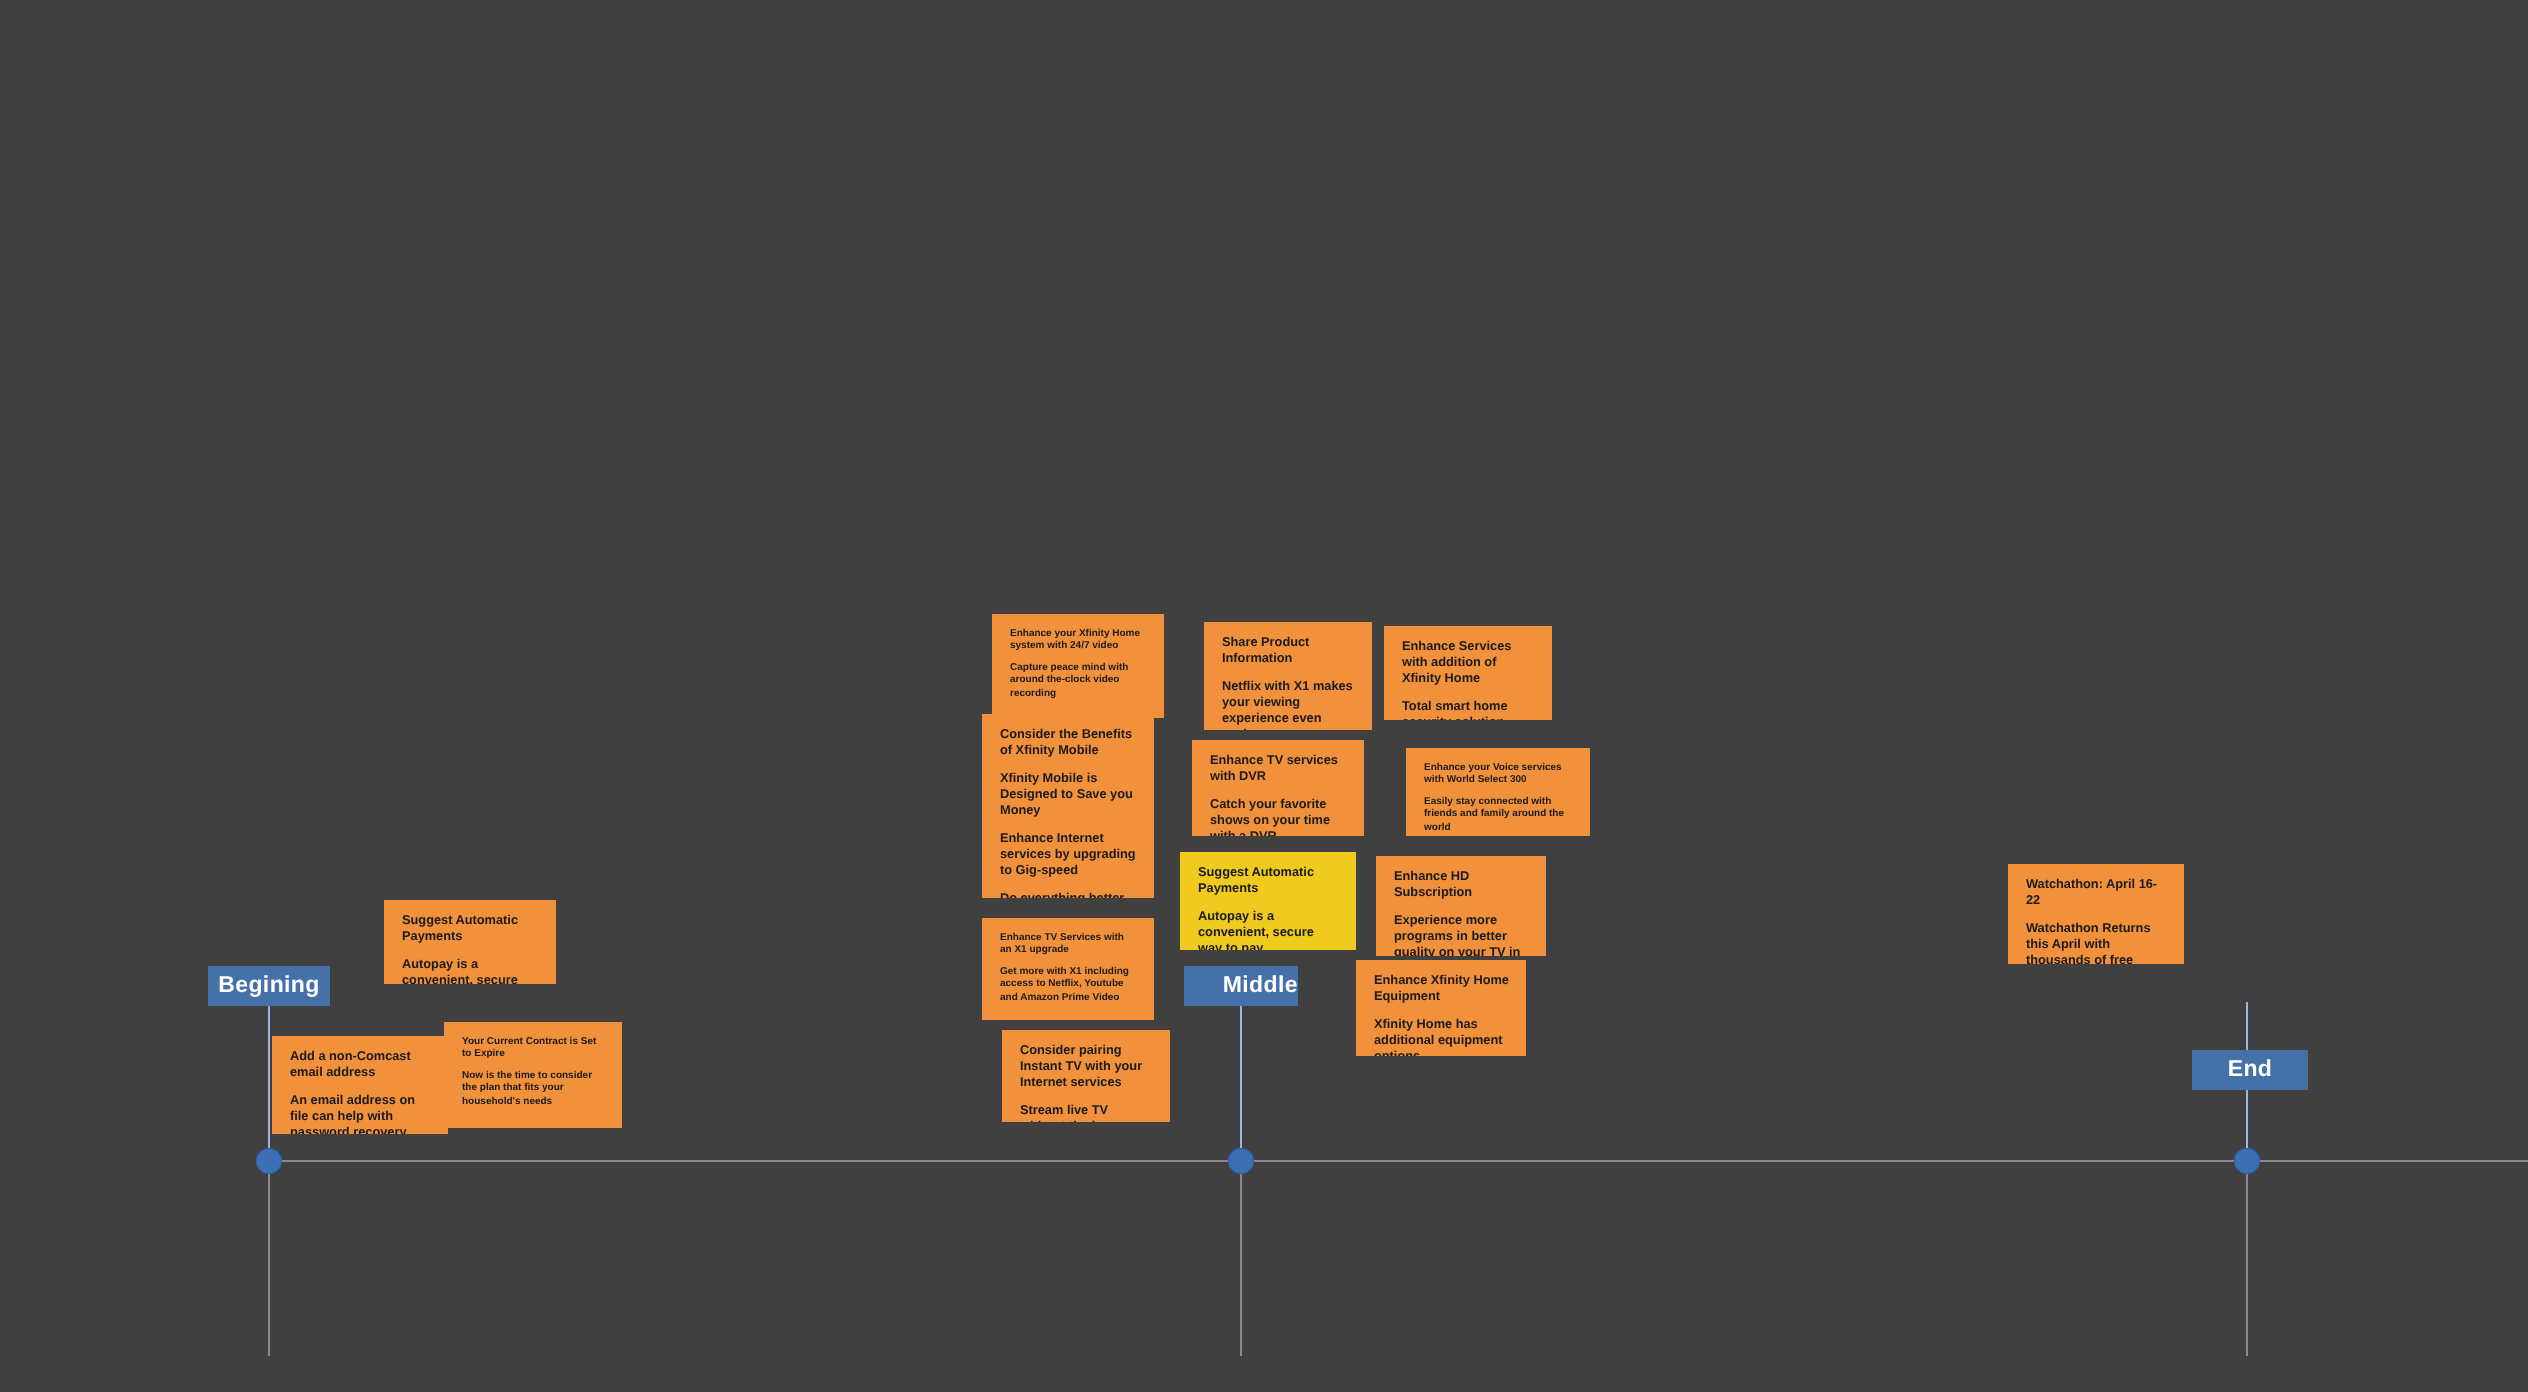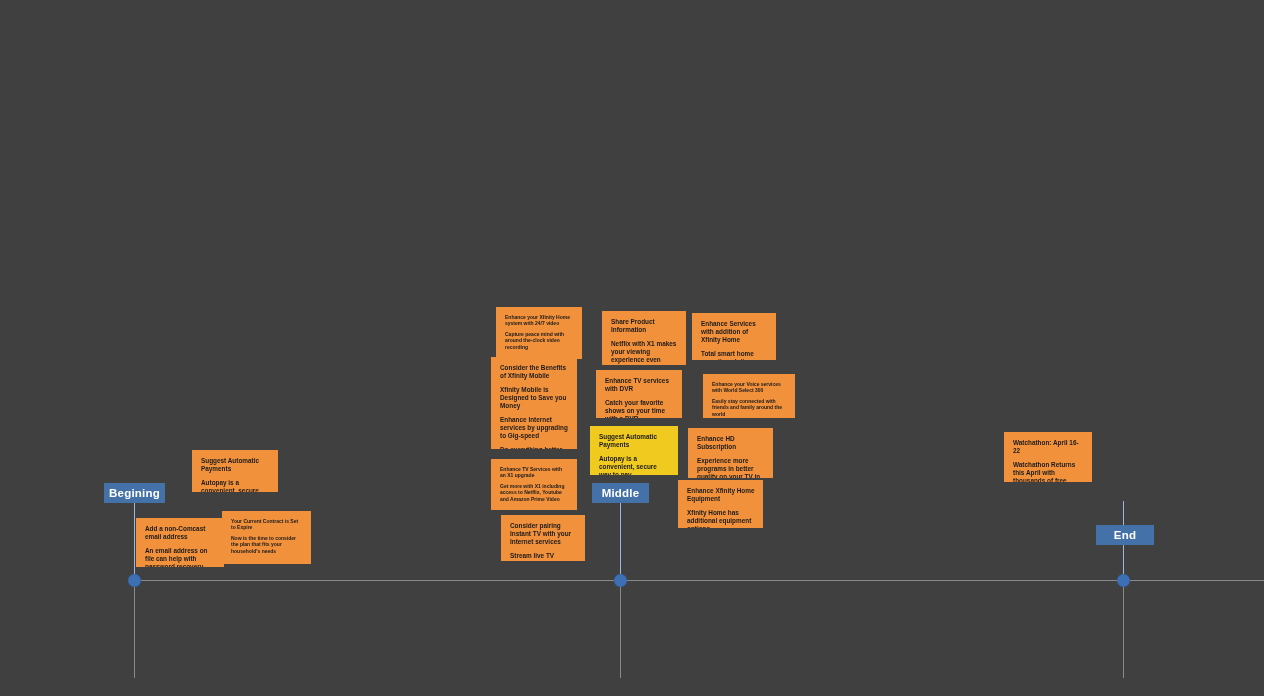--- a/index.html
+++ b/index.html
@@ -94,21 +94,21 @@
   <div class="node-stem-up" style="left:134px; top:501px; height:79px;"></div>
   <div class="node-stem-down" style="left:134px; top:580px; height:98px;"></div>
   <div class="node-dot" style="left:128px; top:574px;"></div>
   <div class="milestone-label" style="left:104px; top:483px; width:61px; height:20px;">
     <span>Begining</span>
   </div>
 
   <div class="node-stem-up" style="left:620px; top:501px; height:79px;"></div>
   <div class="node-stem-down" style="left:620px; top:580px; height:98px;"></div>
   <div class="node-dot" style="left:614px; top:574px;"></div>
-  <div class="milestone-label" style="left:592px; top:483px; width:57px; height:20px;">
+  <div class="milestone-label" style="left:592px; top:483px; width:57px; height:20px;justify-content:flex-end;">
     <span>Middle</span>
   </div>
 
   <div class="node-stem-up" style="left:1123px; top:501px; height:79px;"></div>
   <div class="node-stem-down" style="left:1123px; top:580px; height:98px;"></div>
   <div class="node-dot" style="left:1117px; top:574px;"></div>
   <div class="milestone-label" style="left:1096px; top:483px; width:58px; height:20px;margin-top:42px;">
     <span>End</span>
   </div>
 

